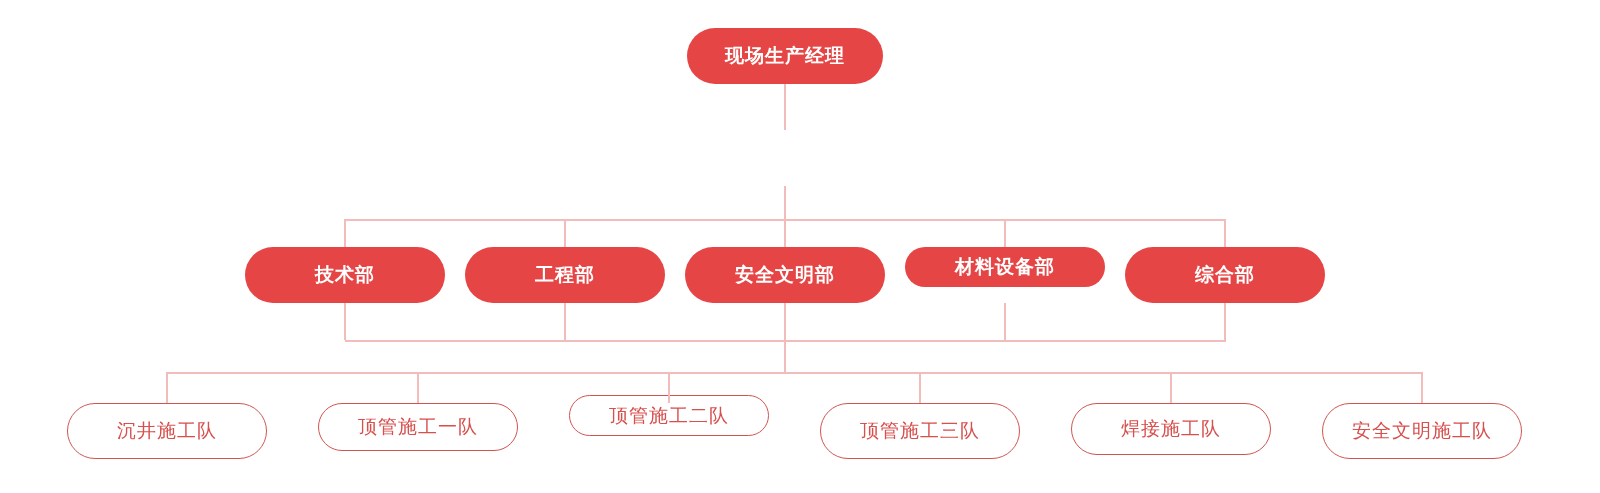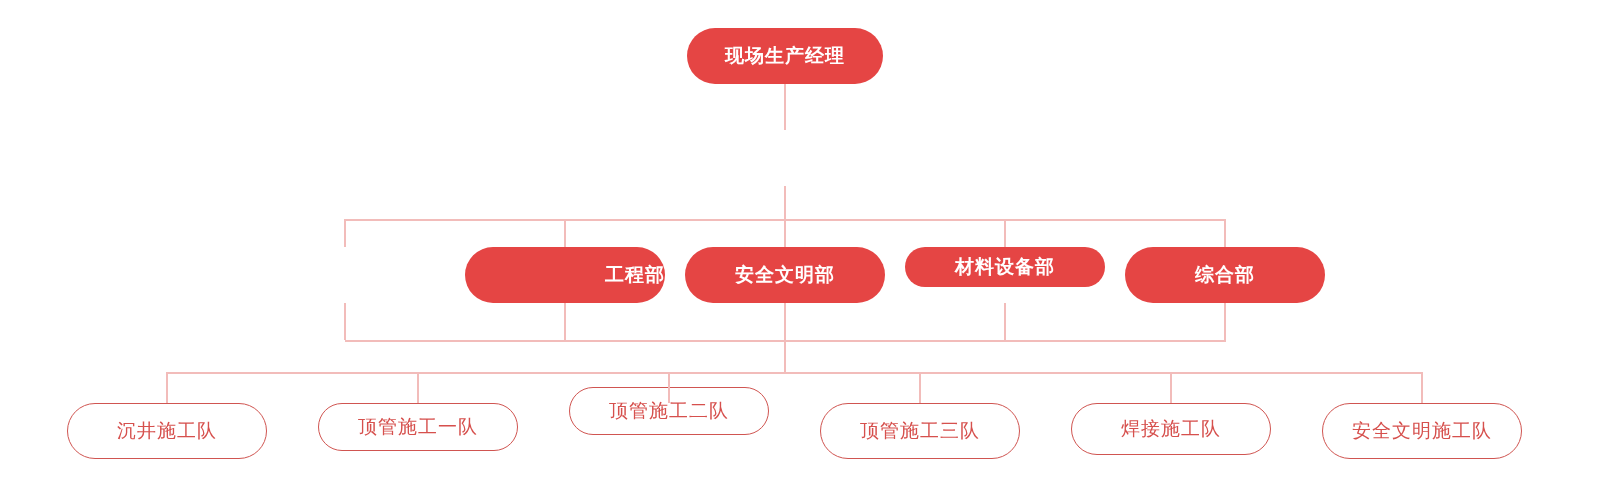--- a/index.html
+++ b/index.html
@@ -47,40 +47,43 @@
 </head>
 <body>
 
 <div class="canvas">
 
   <div class="node filled" style="left:687px; top:28px; width:196px; height:56px;">
     <span>现场生产经理</span>
   </div>
 
 
-  <div class="node filled" style="left:465px; top:247px; width:200px; height:56px;justify-content:flex-end;">
+  <div class="node filled" style="left:245px; top:247px; width:200px; height:56px;">
+    <span>技术部</span>
+  </div>
+  <div class="node filled" style="left:465px; top:247px; width:200px; height:56px;">
     <span>工程部</span>
   </div>
   <div class="node filled" style="left:685px; top:247px; width:200px; height:56px;text-align:right;">
     <span>安全文明部</span>
   </div>
   <div class="node filled" style="left:905px; top:247px; width:200px; height:40px;">
     <span>材料设备部</span>
   </div>
   <div class="node filled" style="left:1125px; top:247px; width:200px; height:56px;">
     <span>综合部</span>
   </div>
 
   <div class="node outlined" style="left:67px; top:403px; width:200px; height:56px;">
     <span>沉井施工队</span>
   </div>
   <div class="node outlined" style="left:318px; top:403px; width:200px; height:48px;font-family:Liberation Mono, monospace;">
     <span>顶管施工一队</span>
   </div>
-  <div class="node outlined" style="left:569px; top:387px; width:200px; height:48px;justify-content:center;">
+  <div class="node outlined" style="left:569px; top:395px; width:200px; height:41px;justify-content:center;">
     <span>顶管施工二队</span>
   </div>
   <div class="node outlined" style="left:820px; top:403px; width:200px; height:56px;">
     <span>顶管施工三队</span>
   </div>
   <div class="node outlined" style="left:1071px; top:403px; width:200px; height:52px;">
     <span>焊接施工队</span>
   </div>
   <div class="node outlined" style="left:1322px; top:403px; width:200px; height:56px;align-items:center;">
     <span>安全文明施工队</span>

